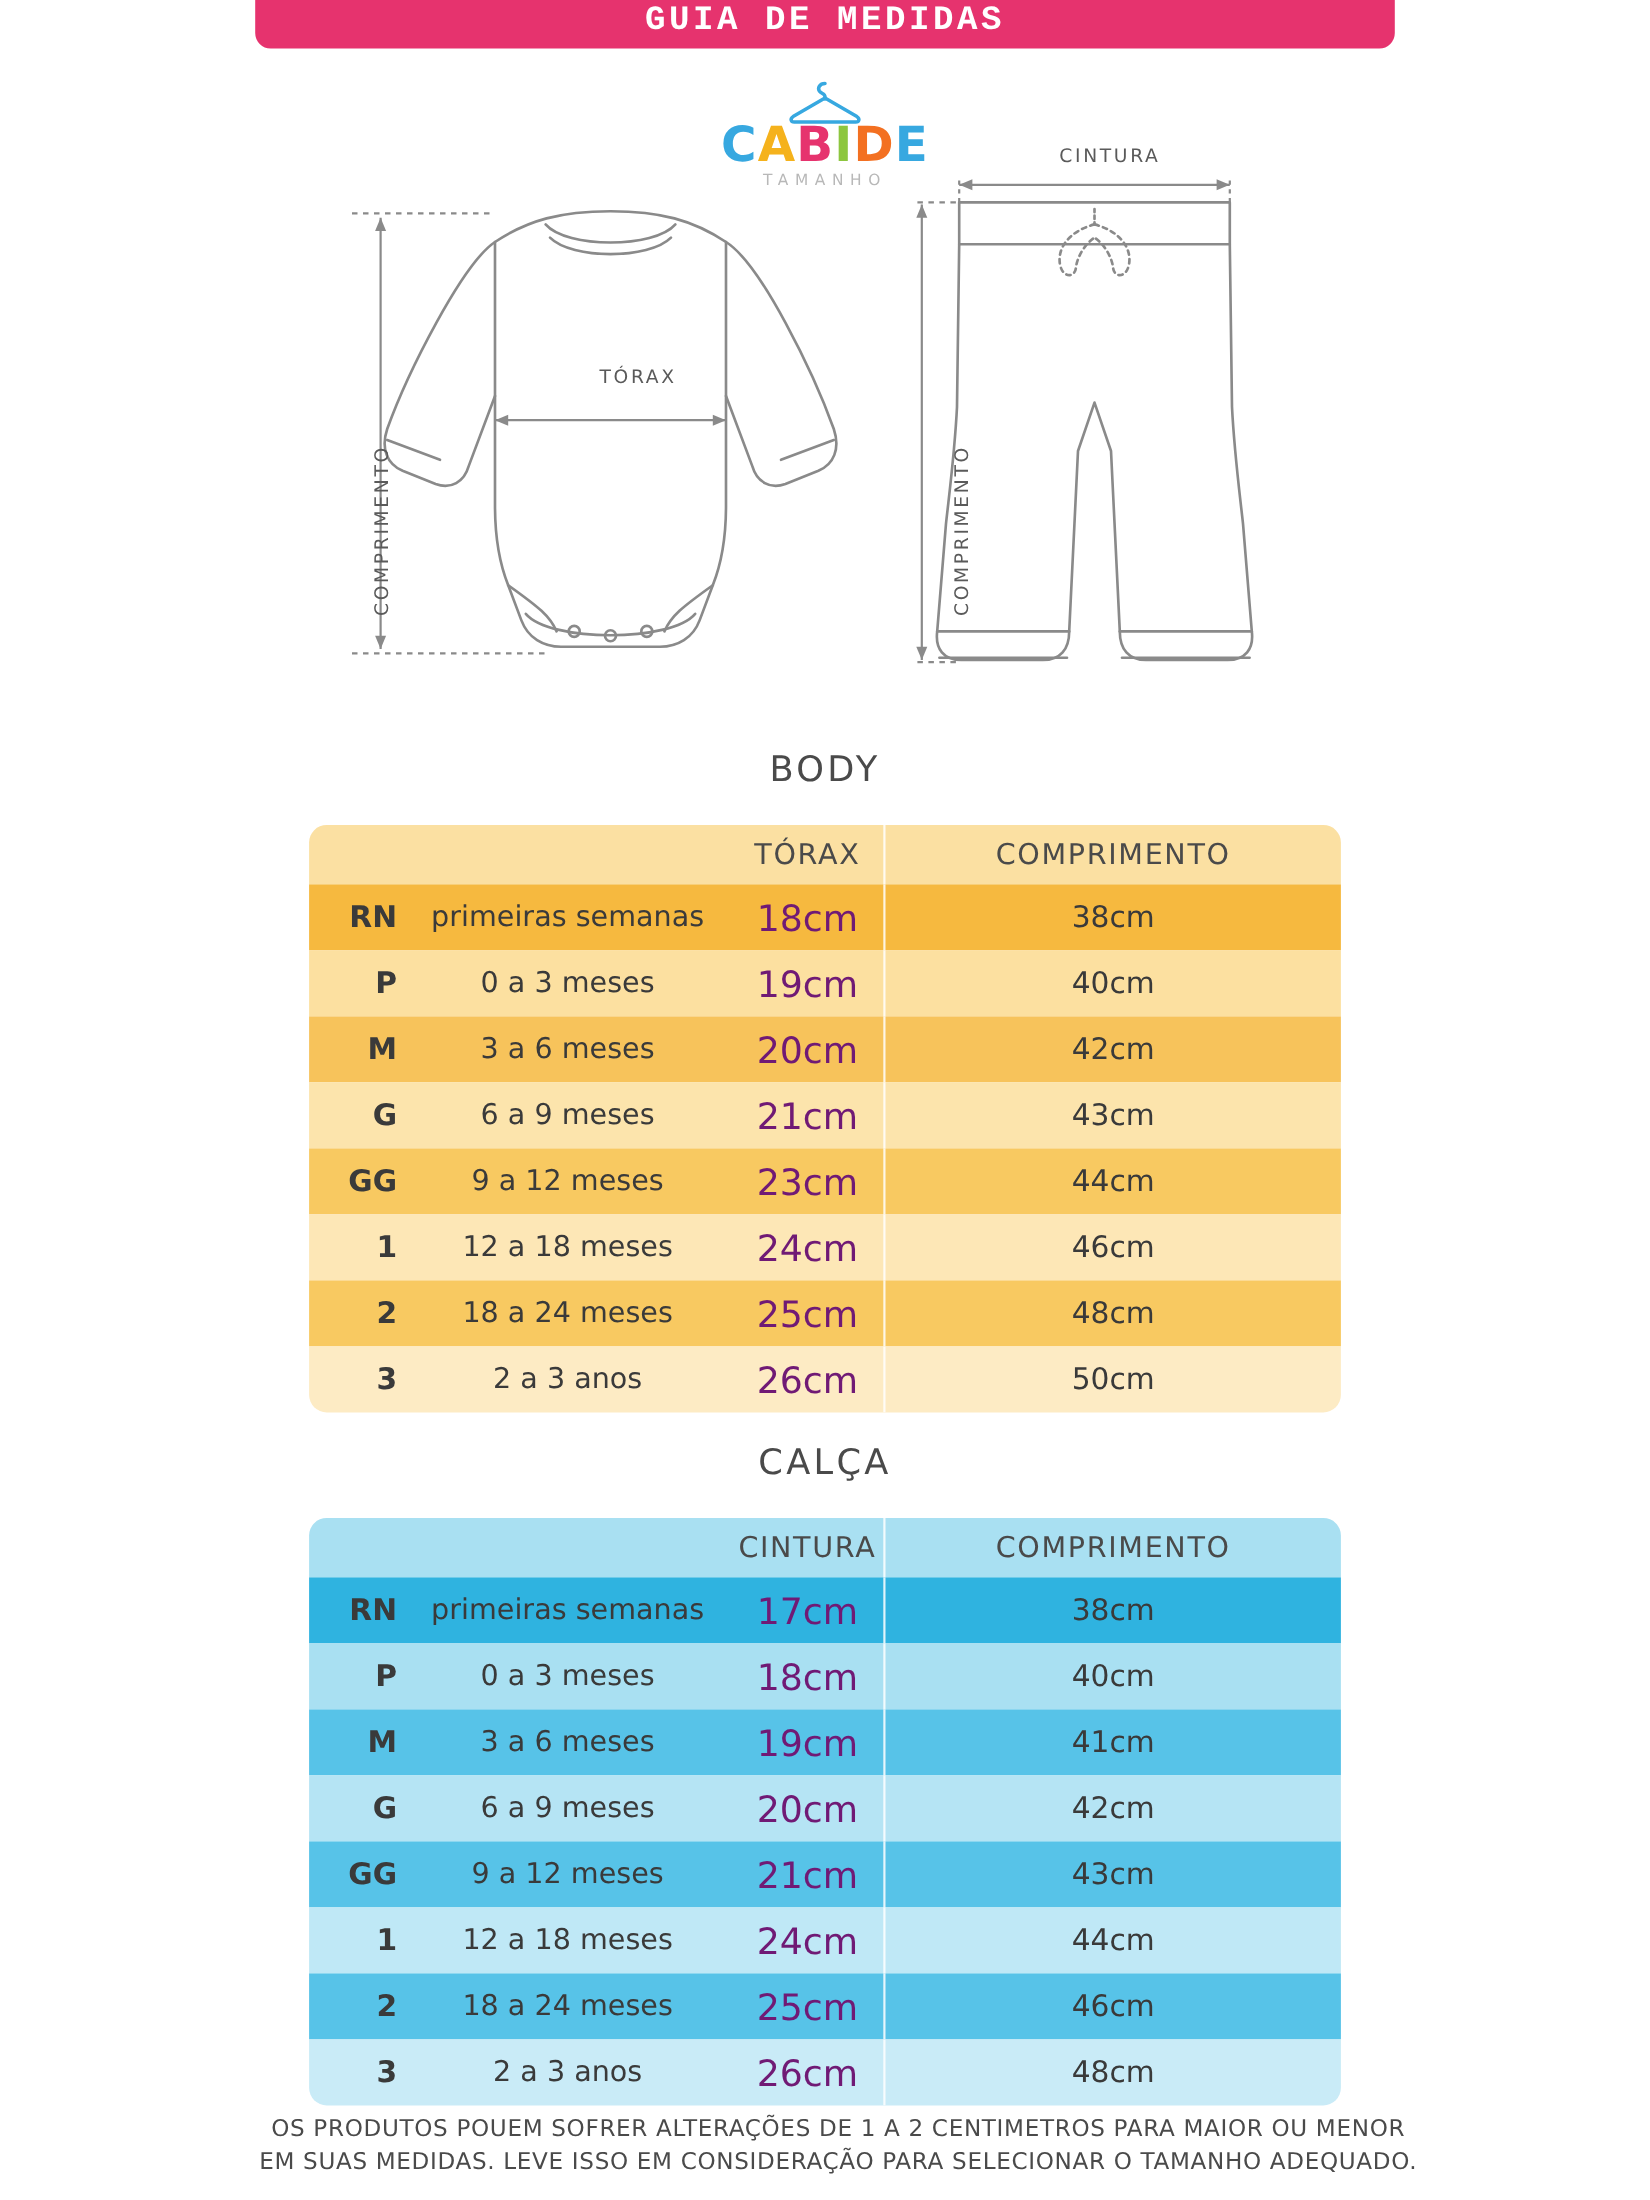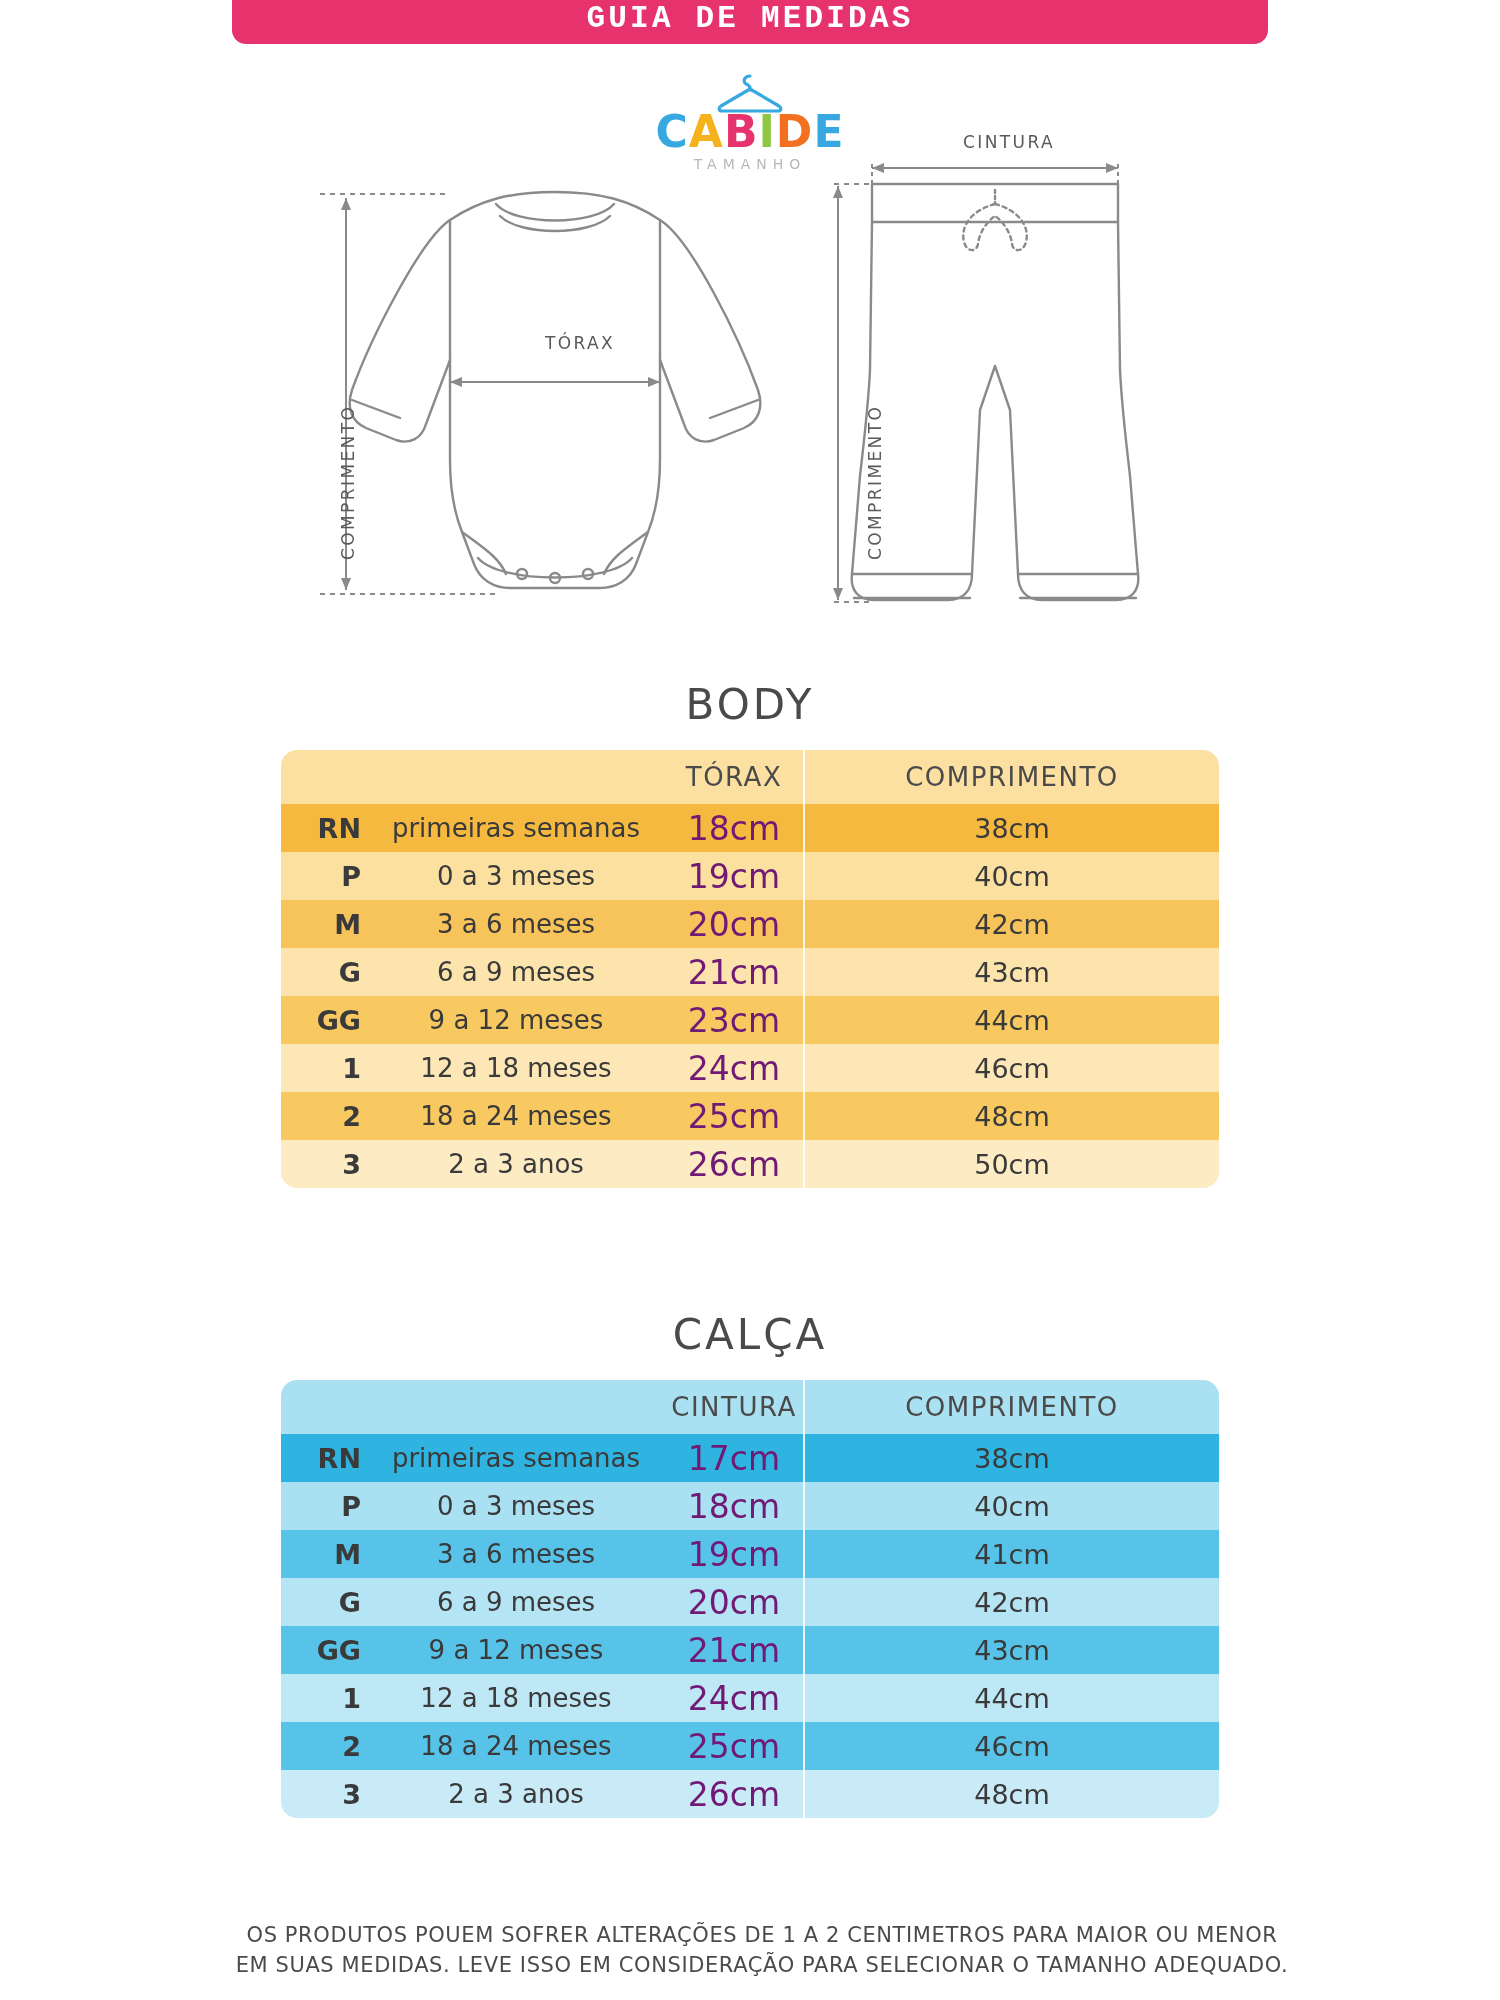--- a/index.html
+++ b/index.html
@@ -90,21 +90,21 @@
     transform: rotate(-90deg);
     transform-origin: 0 0;
     white-space: nowrap;
   }
 
   
   .section-title {
     position: absolute;
     width: 1500px;
     text-align: center;
-    font-size: 42px;
+    font-size: 32px;
     letter-spacing: 3px;
     color: #4a4a4a;
   }
   #title-body { top: 680px; }
   #title-calca { top: 1310px; }
 
   
   .table {
     position: absolute;
     left: 281px;
@@ -115,21 +115,21 @@
 
   .thead {
     display: flex;
     height: 54px;
     border-top-left-radius: 16px;
     border-top-right-radius: 16px;
     overflow: hidden;
   }
   .trow {
     display: flex;
-    height: 48px;
+    height: 60px;
   }
   .trow.last {
     border-bottom-left-radius: 16px;
     border-bottom-right-radius: 16px;
     overflow: hidden;
   }
   .cell {
     display: flex;
     align-items: center;
     box-sizing: border-box;

